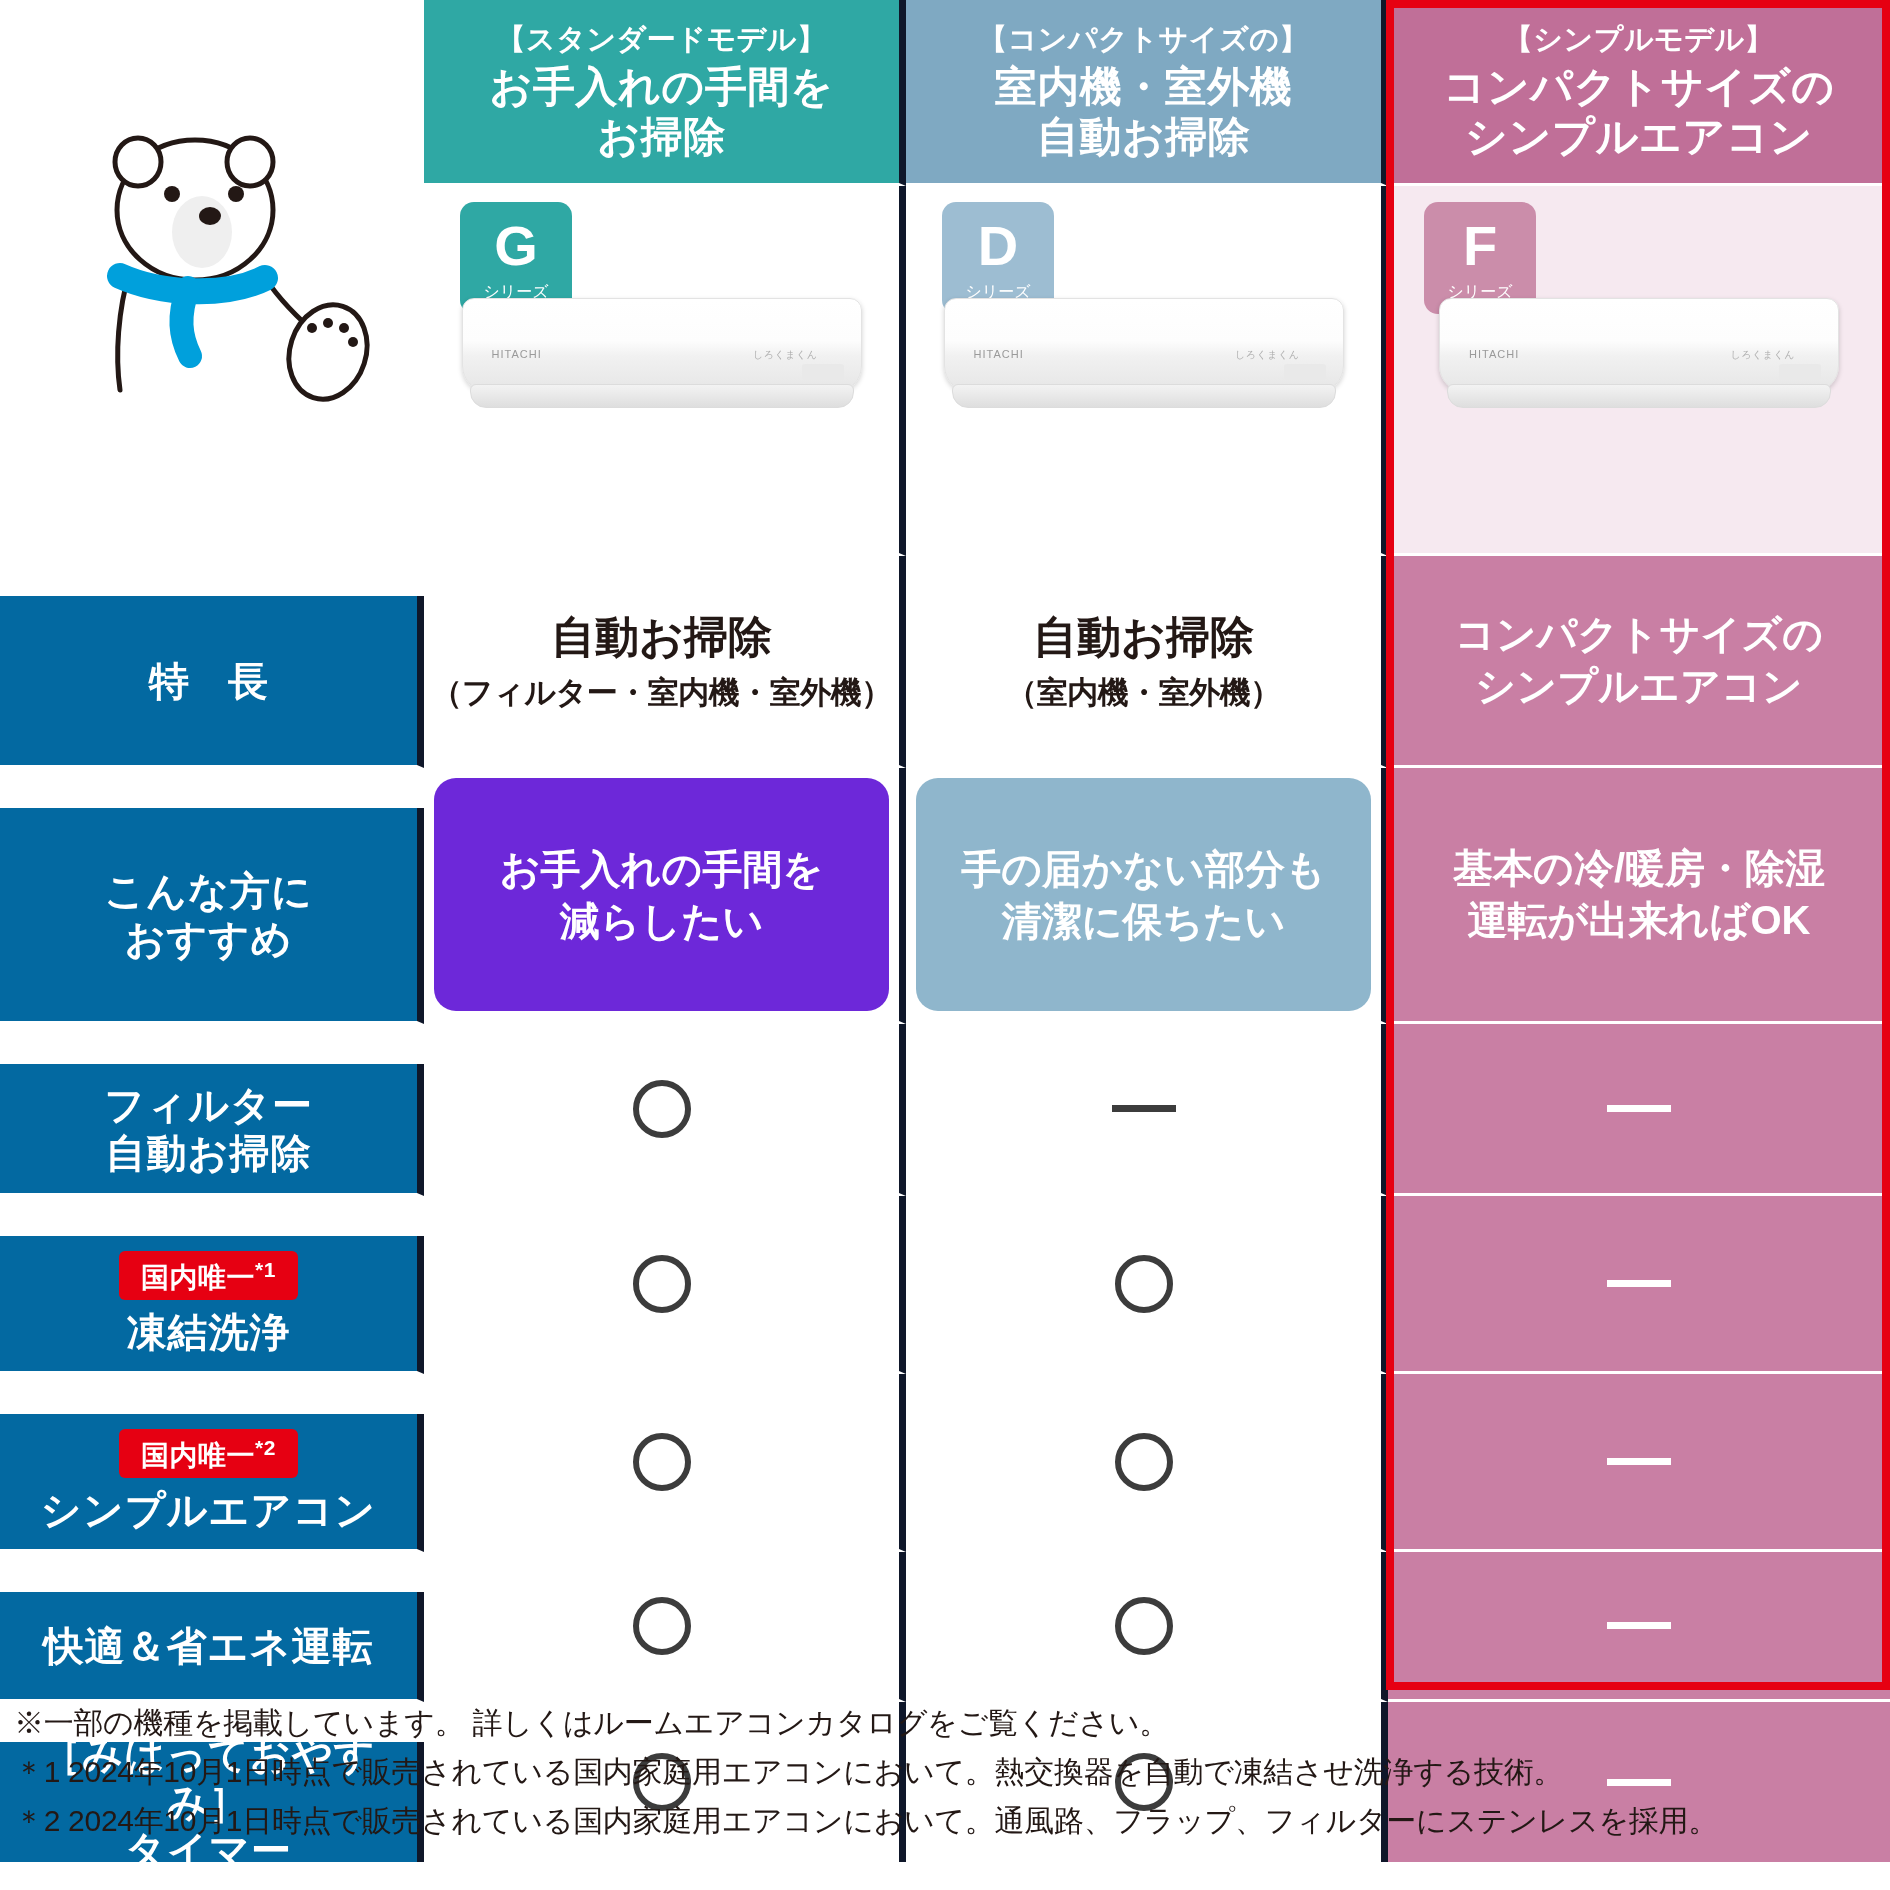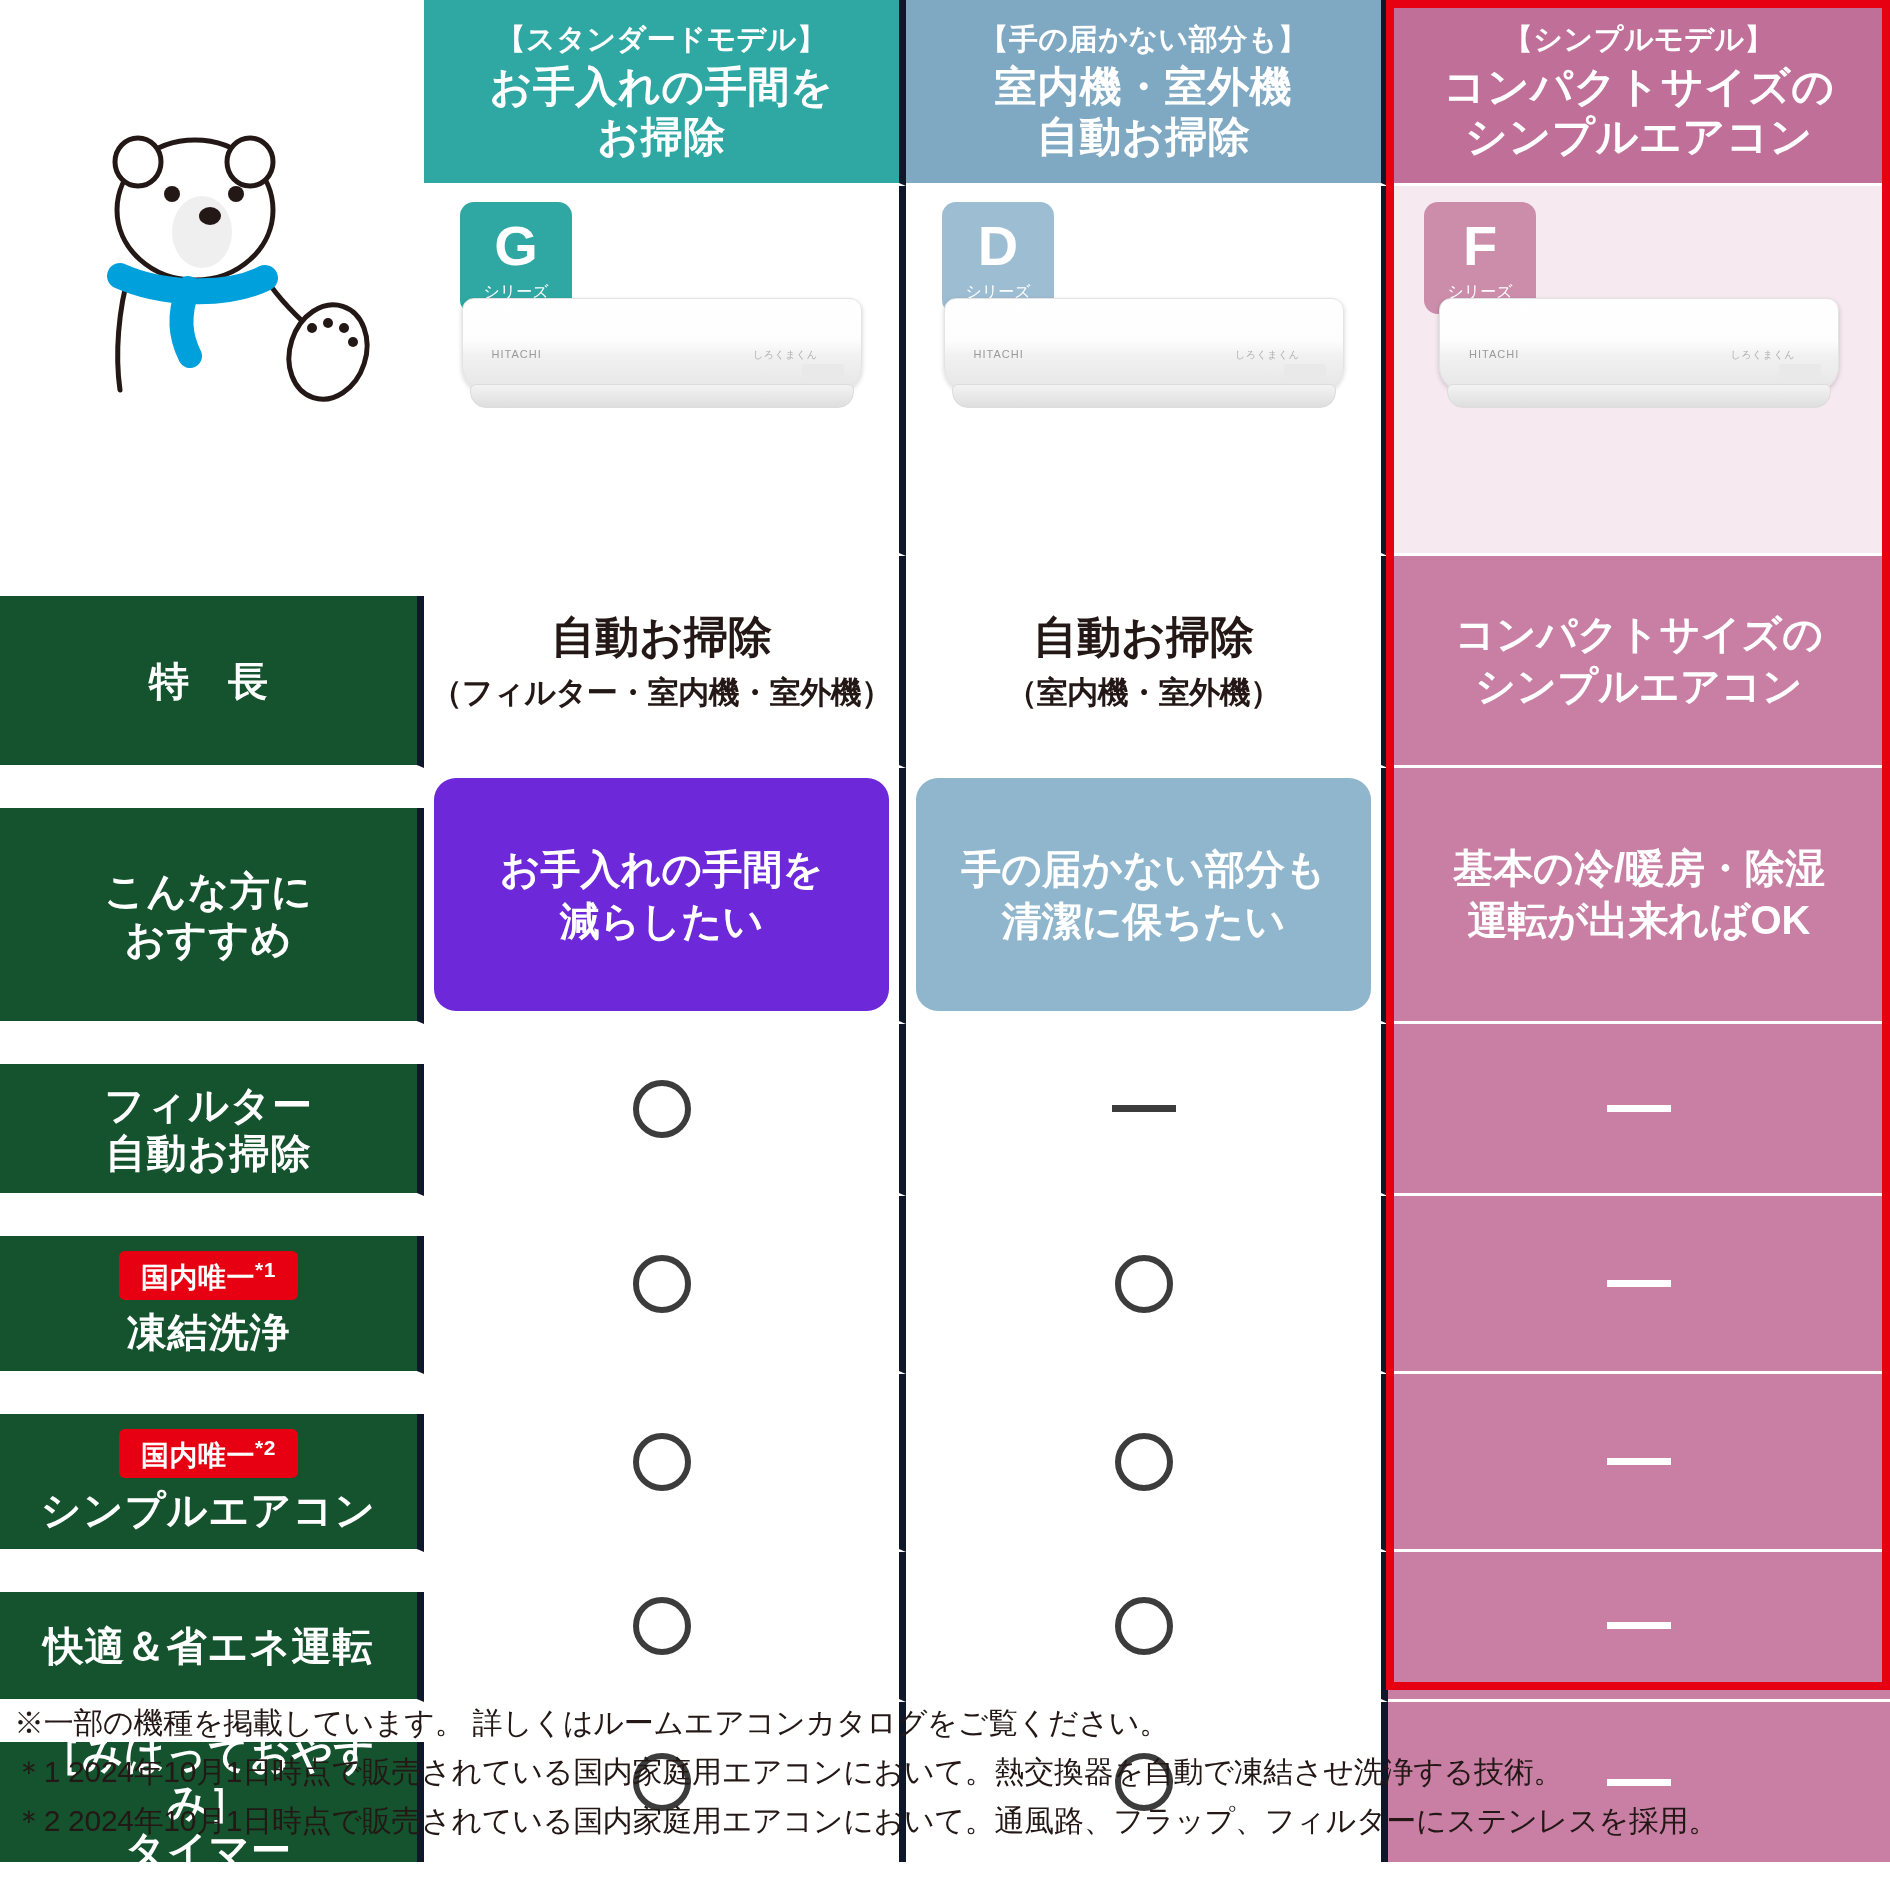--- a/index.html
+++ b/index.html
@@ -153,21 +153,21 @@
   .ac .panel {
     position: absolute;
     right: 18px; top: 74px;
     width: 42px; height: 16px;
     background: #e9e9e9;
     border-radius: 3px;
   }
 
   
   .rowlabel {
-    background: #14532d;
+    background: #0369a1;
     color: #ffffff;
     font-size: 40px;
     font-weight: bold;
     flex-direction: column;
     line-height: 1.2;
     letter-spacing: 1px;
     margin-top: 40px;
   }
   .rowlabel.sp {
     letter-spacing: 14px;
@@ -333,21 +333,21 @@
       </svg>
     </div>
 
     <div class="cell hdr hdr-g">
       <span class="bracket">【スタンダードモデル】</span>
       <span class="main">お手入れの手間を</span>
       <span class="main">お掃除</span>
     </div>
 
     <div class="cell hdr hdr-d">
-      <span class="bracket">【手の届かない部分も】</span>
+      <span class="bracket">【コンパクトサイズの】</span>
       <span class="main">室内機・室外機</span>
       <span class="main">自動お掃除</span>
     </div>
 
     <div class="cell hdr hdr-f" style="border-right:none;">
       <span class="bracket">【シンプルモデル】</span>
       <span class="main">コンパクトサイズの</span>
       <span class="main">シンプルエアコン</span>
     </div>
 

